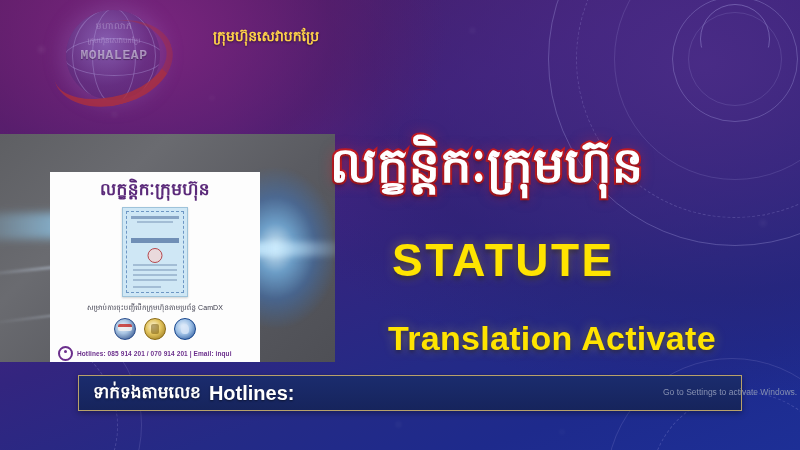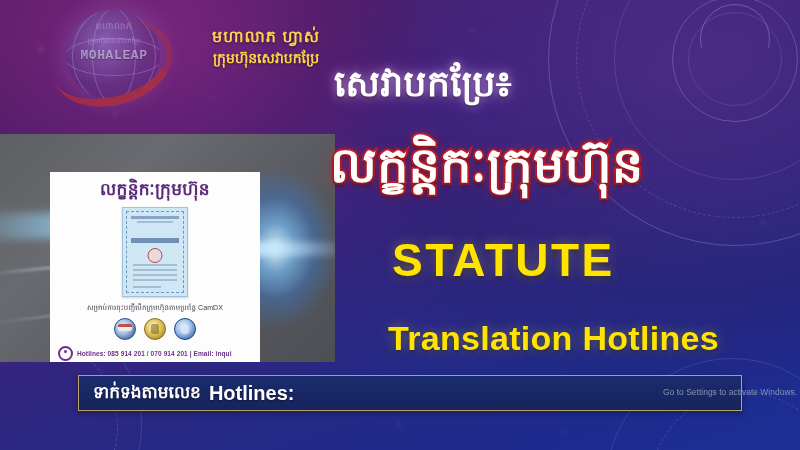--- a/index.html
+++ b/index.html
@@ -182,21 +182,20 @@
       <div class="merid" style="left:6px;top:-2px;width:82px;height:94px;"></div>
       <div class="merid" style="left:-2px;top:28px;width:98px;height:36px;"></div>
     </div>
     <div class="swoosh"></div>
     <div class="crown">មហាលាភ</div>
     <div class="kh">ក្រុមហ៊ុនសេវាបកប្រែ</div>
     <div class="word">MOHALEAP</div>
   </div>
 
   <div id="brand">
-    <div class="l1">មហាលាភ  ហ្វាស់</div>
     <div class="l2">ក្រុមហ៊ុនសេវាបកប្រែ</div>
   </div>
 
   <div id="panel">
     <div class="beamblue"></div>
     <div class="beamthin"></div>
     <div class="beamthin2"></div>
     <div class="flare"></div>
     <div class="flarebar"></div>
 
@@ -224,24 +223,23 @@
         <div class="emb e3"></div>
       </div>
 
       <div class="hot">
         <div class="pic"></div>
         <div class="txt">Hotlines: 085 914 201 / 070 914 201 | Email: inqui</div>
       </div>
     </div>
   </div>
 
-  <div id="hl1">សេវាបកប្រែ៖</div>
   <div id="hl2">លក្ខន្តិកៈក្រុមហ៊ុន</div>
   <div id="hl3">STATUTE</div>
-  <div id="hl4">Translation Hotlines</div>
+  <div id="hl4">Translation Activate</div>
 
   <div id="contact">
     <span class="kh">ទាក់ទងតាមលេខ</span>
     <span class="en">Hotlines:</span>
   </div>
 
   <div id="wm">
     <div class="t2">Go to Settings to activate Windows.</div>
   </div>
 

